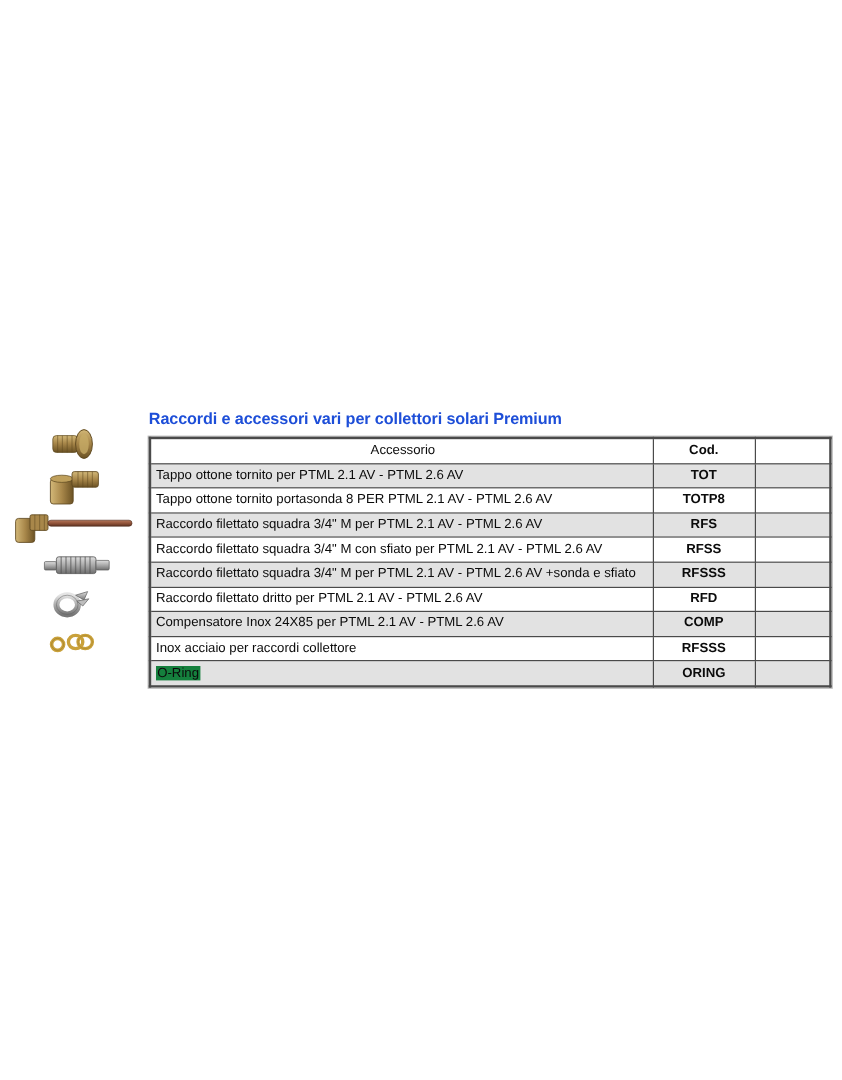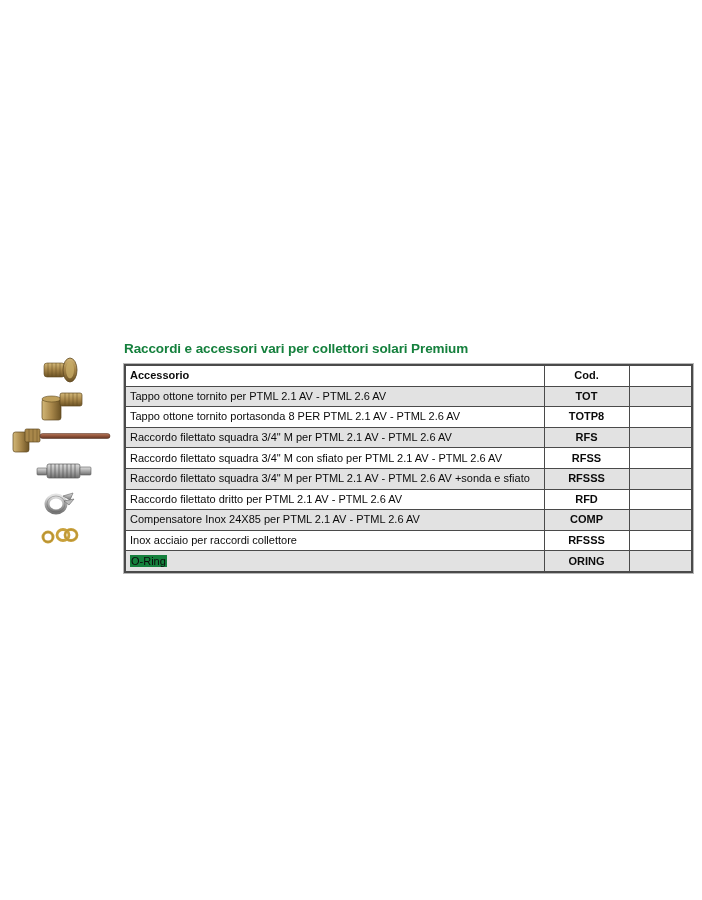--- a/index.html
+++ b/index.html
@@ -2,37 +2,37 @@
 <html><head>
 <meta charset="utf-8">
 <style>
   html,body { margin:0; padding:0; background:#ffffff; }
   .page {
     position:relative; width:702px; height:900px; background:#ffffff;
     font-family:"Liberation Sans", sans-serif; color:#000; overflow:hidden;
   }
   .title {
     position:absolute; left:124px; top:341px;
-    font-size:13.5px; font-weight:700; letter-spacing:-0.1px; color:#15803d;
+    font-size:13.5px; font-weight:700; letter-spacing:-0.1px; color:#1d4ed8;
     white-space:nowrap;
   }
   .tablewrap { position:absolute; left:124px; top:364px; }
   table.acc {
     border-collapse:collapse; table-layout:fixed; width:567px;
     font-size:11px; color:#0b0b0b;
     border:2px solid #4a4a4a;
     box-shadow:0 0 0 1px #b8b8b8;
   }
   table.acc th, table.acc td {
     border:1px solid #4a4a4a;
     height:17.6px; padding:0 2px 0 4px;
     vertical-align:middle; overflow:hidden; white-space:nowrap;
     line-height:17px;
   }
-  table.acc thead th { font-weight:700; text-align:left; background:#ffffff; }
+  table.acc thead th { font-weight:400; text-align:center; background:#ffffff; }
   table.acc th.code, table.acc td.code { text-align:center; font-weight:700; padding:1px; }
   table.acc td.extra, table.acc th.extra { padding:0; }
   tbody tr:nth-child(odd)  { background:#e2e2e2; }
   tbody tr:nth-child(even) { background:#ffffff; }
   .sel { background:#15803d; padding:0 1px; }
   .photo { position:absolute; }
 </style>
 </head>
 <body>
 

